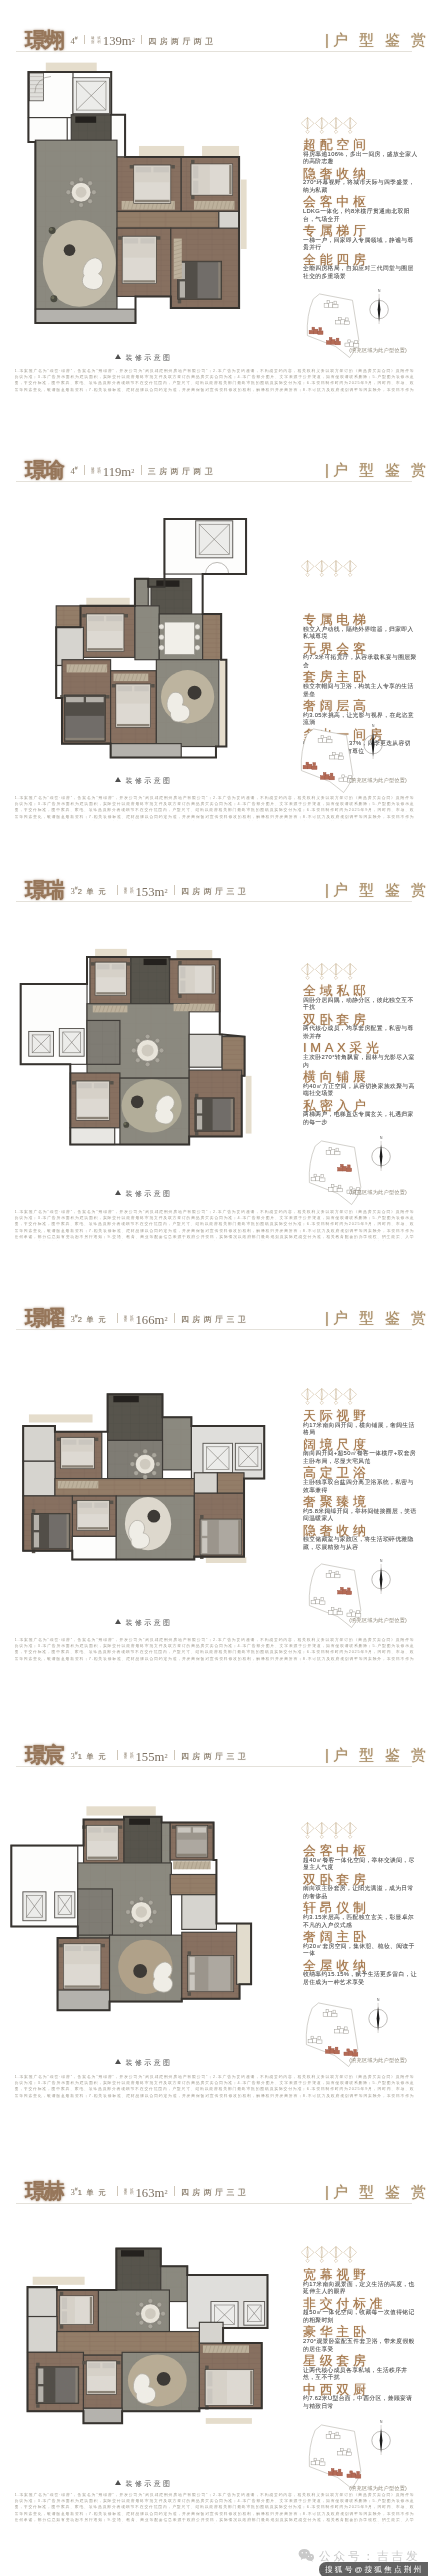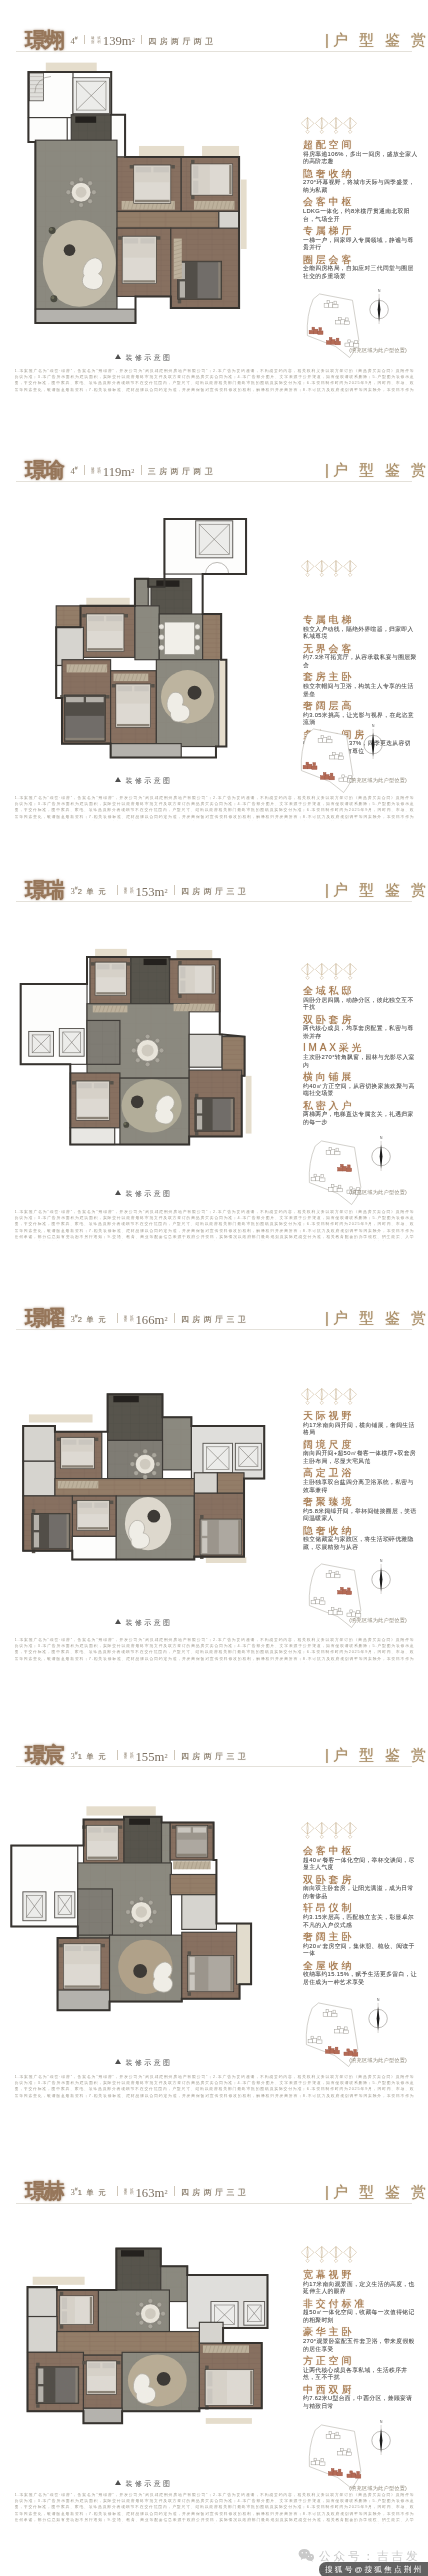--- a/index.html
+++ b/index.html
@@ -9,21 +9,21 @@
 .ht{font-size:21px;color:#96765a;letter-spacing:-2.3px;font-weight:bold;text-shadow:0 0 1.4px rgba(153,121,92,.95),0 0 2.9px rgba(153,121,92,.5)}
 .hm{font-size:8px;color:#857866;vertical-align:3.5px;letter-spacing:.42em;text-shadow:0 0 0.7px rgba(133,120,102,.6)}
 .hn{font-size:8px;color:#857866;vertical-align:3.5px}
 .ha{font-size:12.7px;color:#7d7163;vertical-align:1.2px;font-family:"Liberation Serif",serif}
 .hd{display:inline-block;width:0.6px;height:9.3px;background:#cfc6b8;vertical-align:2.3px;margin:0 6.4px}
 .hs{display:inline-block;vertical-align:4px;margin-right:1.2px;line-height:3.5px}
 .hs span{display:block;font-size:3.5px;color:#9a8d7c;letter-spacing:.25em}
 .lab{position:absolute;font-size:15px;color:#a98e67;letter-spacing:11px;white-space:nowrap;text-shadow:0 0 0.9px rgba(169,142,103,.7)}
 .hline{position:absolute;left:16px;width:396px;height:0.6px;background:#e4e1da}
 .sb{position:absolute;left:303px;width:115px}
-.sbt{font-size:10px;color:#a5794e;letter-spacing:.28em;line-height:8px;margin-bottom:1.7px;text-shadow:0 0 0.9px rgba(165,121,78,.75)}
+.sbt{font-size:13px;color:#a5794e;letter-spacing:.28em;line-height:8px;margin-bottom:1.7px;text-shadow:0 0 0.9px rgba(165,121,78,.75)}
 .sbb{font-size:5.8px;color:#555;line-height:7.5px;letter-spacing:.06em;margin-bottom:4px;text-shadow:0 0 0.6px rgba(85,85,85,.5)}
 .cap{position:absolute;left:115px;font-size:7px;color:#4f4f4f;letter-spacing:.34em;white-space:nowrap}
 .cap .tri{display:inline-block;vertical-align:0.6px;margin-right:4.6px;width:0;height:0;border-left:3.5px solid transparent;border-right:3.5px solid transparent;border-bottom:5.2px solid #4f4f4f}
 .disc{position:absolute;left:14.5px;width:400px;font-size:3.8px;color:#9f9a8f;line-height:6.2px;letter-spacing:.22em;text-align:justify;overflow:hidden}
 .spcap{position:absolute;font-size:5.2px;color:#8a8272;letter-spacing:.04em;white-space:nowrap}
 </style></head><body>
 <div id="mainpg">
 <div class="hdr" style="top:25.5px"><span class="ht">璟翙</span><span style="display:inline-block;width:8px"></span><span class="hn" style="font-family:'Liberation Serif',serif;font-size:8.7px">4</span><span class="hn" style="font-size:5.2px;vertical-align:7px">#</span><span class="hd"></span><span class="hs"><span>建 筑</span><span>面 积</span></span><span class="ha">139m<span style="font-size:6.4px;vertical-align:3.5px">2</span></span><span class="hd"></span><span class="hm">四房两厅两卫</span></div>
     <div class="lab" style="top:31px;left:325px"><span style="letter-spacing:0">|&nbsp;</span>户型鉴赏<span style="letter-spacing:0">|</span></div>
     <div class="hline" style="top:51px"></div>
@@ -49,21 +49,21 @@
     </svg>
     <div class="sb" style="top:141px">
       <div class="sbt cjk">超配空间</div>
       <div class="sbb">得房率逾106%，多出一间房，盛放全家人的高阶志趣</div>
       <div class="sbt cjk">隐奢收纳</div>
       <div class="sbb">270°环幕视野，将城市天际与四季盛景，纳为私藏</div>
       <div class="sbt cjk">会客中枢</div>
       <div class="sbb">LDKG一体化，约8米横厅贯通南北双阳台，气场全开</div>
       <div class="sbt cjk">专属梯厅</div>
       <div class="sbb">一梯一户，回家即入专属领域，静谧与尊贵并行</div>
-      <div class="sbt cjk">圈层会客</div>
+      <div class="sbt cjk">全能四房</div>
       <div class="sbb">全能四房格局，自如应对三代同堂与圈层社交的多重场景</div>
     </div>
     <svg class="abs" style="left:301px;top:287px" width="133" height="74" viewBox="0 0 230 128">
       <path d="M32 12 L89 23 L100 92 Q98 104 84 122 Q72 112 60 103 L11 84 Q9 49 21 21 Z" fill="#fff" stroke="#b3afa7" stroke-width="1"></path>
       <g transform="translate(40 26)" stroke="#9a978f" stroke-width="0.8" fill="#fff">
         <rect x="0" y="3" width="8" height="6"></rect>
         <rect x="8" y="1" width="7" height="8"></rect>
         <rect x="15" y="4" width="9" height="6"></rect>
         <rect x="5" y="-2.5" width="4.5" height="4.5"></rect>
         <rect x="17" y="-1.5" width="4.5" height="5"></rect>
@@ -457,21 +457,21 @@
         <path d="M84.5 22.5 L87.5 25.5 L84.5 28.5 L81.5 25.5 Z"></path>
       </g>
     </svg>
     <div class="sb" style="top:2271px">
       <div class="sbt cjk">宽幕视野</div>
       <div class="sbb">约17米南向观景面，定义生活的高度，也延伸主人的眼界</div>
       <div class="sbt cjk">非交付标准</div>
       <div class="sbb">超50㎡一体化空间，收藏每一次值得铭记的相聚时刻</div>
       <div class="sbt cjk">豪华主卧</div>
       <div class="sbb">270°观景卧室配五件套卫浴，带来度假般的居住享受</div>
-      <div class="sbt cjk">方正空间</div>
+      <div class="sbt cjk">星级套房</div>
       <div class="sbb">让两代核心成员各享私域，生活秩序井然，互不干扰</div>
       <div class="sbt cjk">中西双厨</div>
       <div class="sbb">约7.62米U型台面，中西分区，兼顾宴请与精致日常</div>
     </div>
     <svg class="abs" style="left:303px;top:2418px" width="133" height="74" viewBox="0 0 230 128">
       <path d="M32 12 L89 23 L100 92 Q98 104 84 122 Q72 112 60 103 L11 84 Q9 49 21 21 Z" fill="#fff" stroke="#b3afa7" stroke-width="1"></path>
       <g transform="translate(40 26)" stroke="#9a978f" stroke-width="0.8" fill="#fff">
         <rect x="0" y="3" width="8" height="6"></rect>
         <rect x="8" y="1" width="7" height="8"></rect>
         <rect x="15" y="4" width="9" height="6"></rect>

